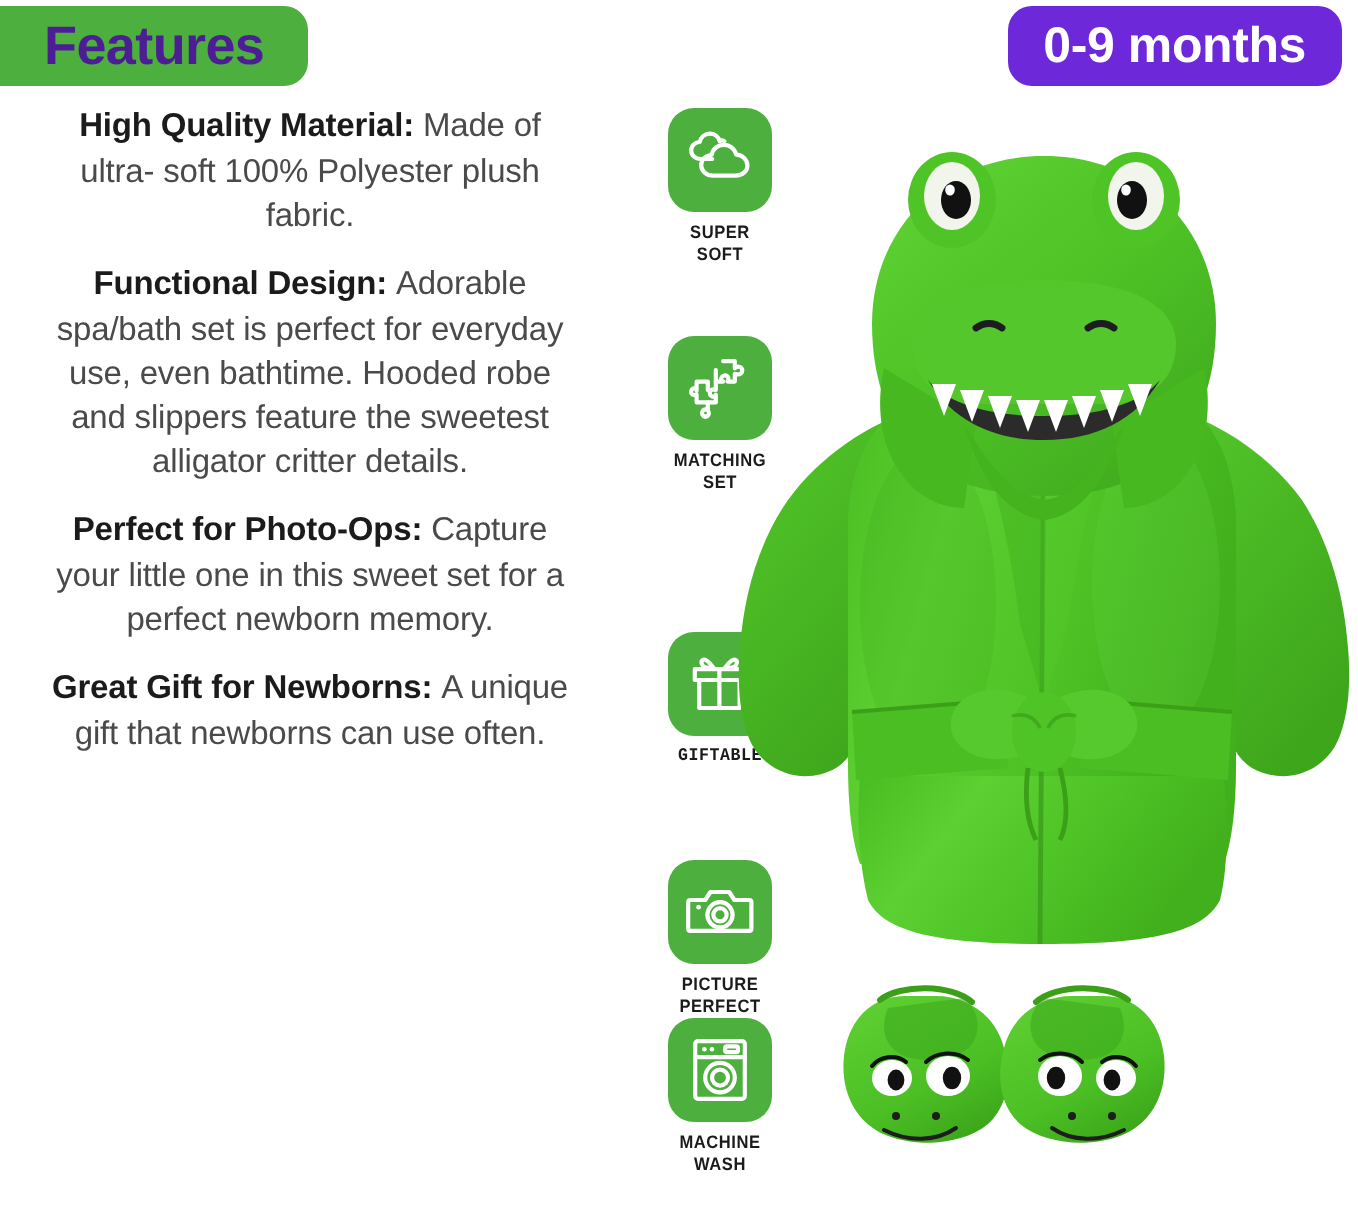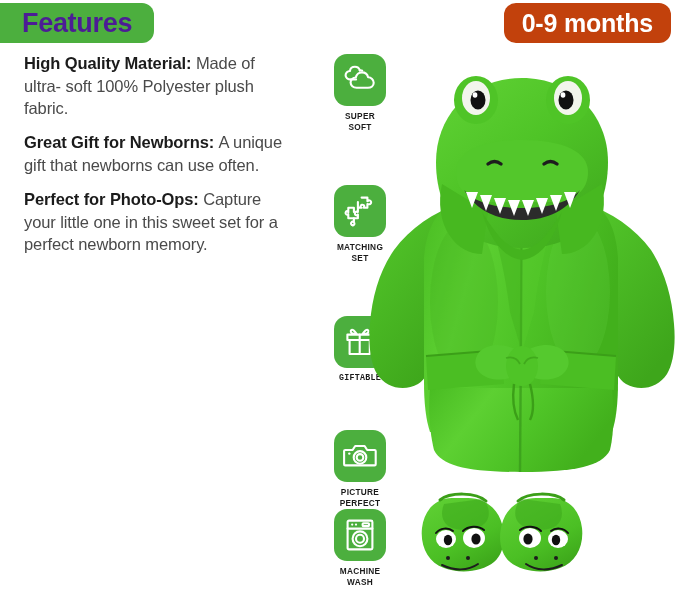--- a/index.html
+++ b/index.html
@@ -36,21 +36,21 @@
     letter-spacing: -0.3px;
     line-height: 1;
   }
 
   .age-badge {
     position: absolute;
     right: 8px;
     top: 3px;
     height: 40px;
     padding: 0 18px;
-    background: #c2410c;
+    background: #6d28d9;
     border-radius: 12px;
     display: flex;
     align-items: center;
     justify-content: center;
     box-sizing: border-box;
   }
   .age-badge .label {
     color: #ffffff;
     font-size: 25px;
     font-weight: bold;
@@ -60,20 +60,21 @@
 
   
   .feature-list {
     position: absolute;
     left: 24px;
     top: 52px;
     width: 262px;
   }
   .feature-item {
     margin-bottom: 12px;
+    text-align: center;
   }
   .feature-title {
     font-size: 16.5px;
     font-weight: bold;
     color: #1b1b1b;
     line-height: 1.32;
     letter-spacing: -0.1px;
   }
   .feature-body {
     font-size: 16.5px;
@@ -140,29 +141,33 @@
   <span class="label">0-9 months</span>
 </div>
 
 <div class="feature-list">
 
   <div class="feature-item">
     <span class="feature-title">High Quality Material:</span>
     <span class="feature-body">Made of ultra- soft 100% Polyester plush fabric.</span>
   </div>
 
+  <div class="feature-item">
+    <span class="feature-title">Functional Design:</span>
+    <span class="feature-body">Adorable spa/bath set is perfect for everyday use, even bathtime. Hooded robe and slippers feature the sweetest alligator critter details.</span>
+  </div>
+
+  <div class="feature-item">
+    <span class="feature-title">Perfect for Photo-Ops:</span>
+    <span class="feature-body">Capture your little one in this sweet set for a perfect newborn memory.</span>
+  </div>
 
   <div class="feature-item">
     <span class="feature-title">Great Gift for Newborns:</span>
     <span class="feature-body">A unique gift that newborns can use often.</span>
-  </div>
-
-  <div class="feature-item">
-    <span class="feature-title">Perfect for Photo-Ops:</span>
-    <span class="feature-body">Capture your little one in this sweet set for a perfect newborn memory.</span>
   </div>
 
 
 </div>
 
 <div class="icon-column">
 
   <div class="icon-badge" style="top:6px;">
     <div class="icon-tile">
       <svg width="34" height="30" viewBox="0 0 34 30" fill="none" stroke="#ffffff" stroke-width="2.1" stroke-linecap="round" stroke-linejoin="round">
@@ -170,21 +175,21 @@
         <path d="M16.8 5.4 C17.6 5.1 18.5 5.2 19.2 5.6"></path>
         <path d="M13.6 22.8 C10.1 22.8 7.6 20.5 7.6 17.6 C7.6 14.8 9.9 12.5 12.8 12.5 C13.3 9.6 15.9 7.4 18.9 7.4 C21.9 7.4 24.5 9.5 25.1 12.3 C28.2 12.4 30.7 14.8 30.7 17.7 C30.7 20.6 28.2 22.8 24.9 22.8 Z"></path>
         <path d="M7.5 14.5 L13.1 14.5"></path>
       </svg>
     </div>
     <div class="icon-label">
       <span>SUPER</span><br><span>SOFT</span>
     </div>
   </div>
 
-  <div class="icon-badge" style="top:137px;">
+  <div class="icon-badge" style="top:120px;">
     <div class="icon-tile">
       <svg width="34" height="34" viewBox="0 0 34 34" fill="none" stroke="#ffffff" stroke-width="2.1" stroke-linecap="round" stroke-linejoin="round">
         <path d="M18.6 3.6 L24.4 3.6 L24.4 7.2 C24.4 7.2 25.6 5.9 27.1 6.6 C28.4 7.2 28.5 9.0 27.4 9.8 C26.4 10.5 24.4 10.0 24.4 10.0 L24.4 13.8 L20.8 13.8 C20.8 13.8 21.8 12.0 20.6 11.1 C19.5 10.3 18.0 10.8 17.6 12.1 C17.2 13.3 18.6 13.8 18.6 13.8 L14.9 13.8 L14.9 8.0"></path>
         <path d="M14.9 13.8 L14.9 18.0 C14.9 18.0 13.2 17.2 12.3 18.3 C11.4 19.4 12.0 21.0 13.3 21.3 C14.4 21.6 14.9 20.4 14.9 20.4 L14.9 24.2 L10.9 24.2 L10.9 28.0 C10.9 28.0 9.3 27.2 8.4 28.4 C7.5 29.5 8.2 31.1 9.6 31.3"></path>
         <path d="M10.9 24.2 L5.3 24.2 L5.3 20.2 C5.3 20.2 3.6 21.1 2.8 19.8 C2.1 18.6 3.0 17.0 4.4 17.1 C5.3 17.2 5.3 18.4 5.3 18.4 L5.3 13.8 L10.9 13.8 L10.9 18.0"></path>
         <path d="M9.6 31.3 C10.9 31.5 11.8 30.2 11.3 29.0"></path>
       </svg>
     </div>
     <div class="icon-label">
       <span>MATCHING</span><br><span>SET</span>

